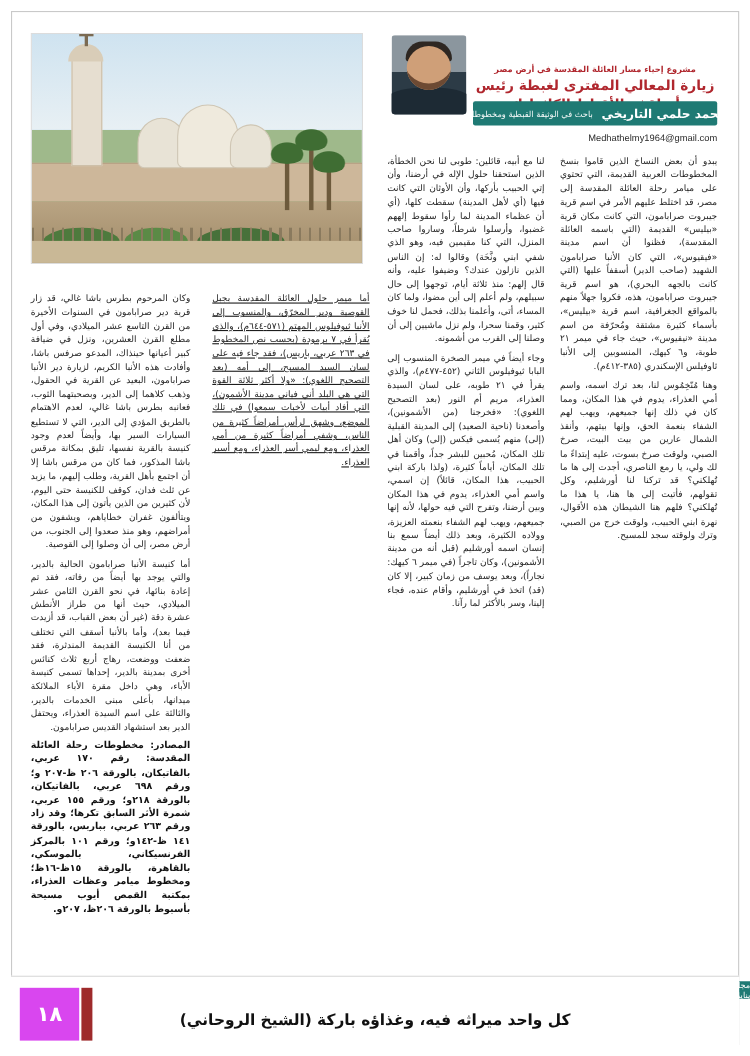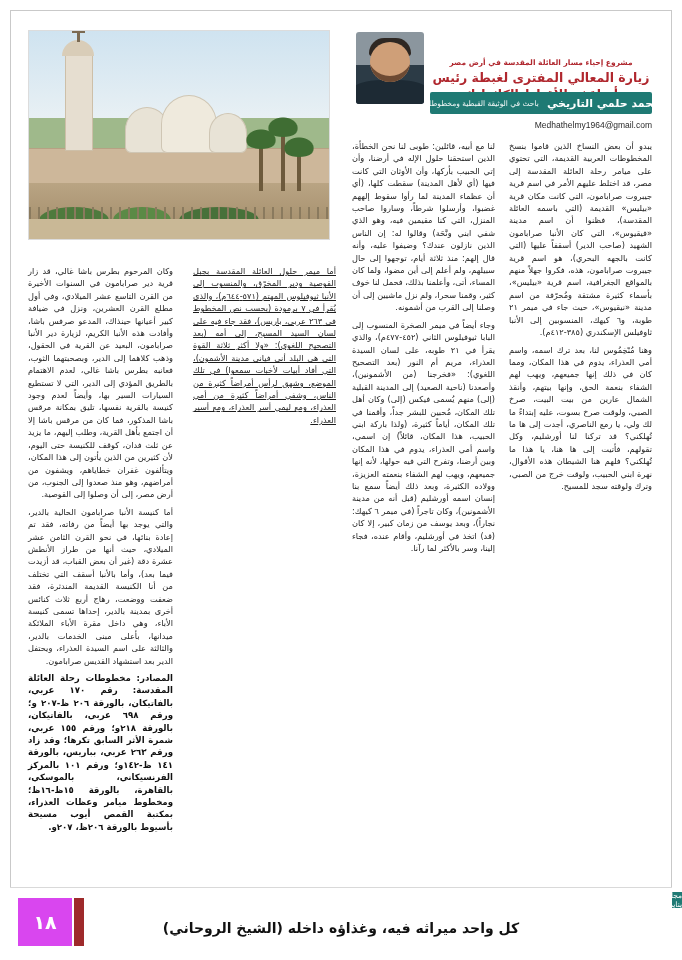--- a/index.html
+++ b/index.html
@@ -394,17 +394,17 @@
 
   <div class="col col-4">
     <p>يبدو أن بعض النساخ الذين قاموا بنسخ المخطوطات العربية القديمة، التي تحتوي على ميامر رحلة العائلة المقدسة إلى مصر، قد اختلط عليهم الأمر في اسم قرية جيبروت صرابامون، التي كانت مكان قرية «بيليس» القديمة (التي باسمه العائلة المقدسة)، فظنوا أن اسم مدينة «فيقيوس»، التي كان الأنبا صرابامون الشهيد (صاحب الدير) أسقفاً عليها (التي كانت بالجهه البحري)، هو اسم قرية جيبروت صرابامون، هذه، فكروا جهلاً منهم بالمواقع الجغرافية، اسم قرية «بيليس»، بأسماء كثيرة مشتقة ومُحرّفة من اسم مدينة «نيقيوس»، حيث جاء في ميمر ٢١ طوبة، و٦ كيهك، المنسوبين إلى الأنبا ثاوفيلس الإسكندري (٣٨٥-٤١٢م).</p>
     <p>وهنا مُنّخِمُوس لنا، بعد ترك اسمه، واسم أمي العذراء، يدوم في هذا المكان، ومما كان في ذلك إنها جميعهم، ويهب لهم الشفاء بنعمة الحق، وإنها بيتهم، وأنقذ الشمال عارين من بيت البيت، صرخ الصبي، ولوقت صرخ بسوت، عليه إبتداءً ما لك ولي، يا رمع الناصري، أجدت إلى ها ما تُهلكني؟ قد تركنا لنا أورشليم، وكل تقولهم، فأتيت إلى ها هنا، يا هذا ما تُهلكني؟ فلهم هنا الشيطان هذه الأقوال، نهرة ابني الحبيب، ولوقت خرج من الصبي، وترك ولوقته سجد للمسيح.</p>
   </div>
 
   <div class="issue-dot">مجلة الكرازة ١٥ يناير ٢٠٢١</div>
 
   <div class="footer">
     <div class="footer-band"></div>
-    <div class="footer-quote">كل واحد ميراثه فيه، وغذاؤه داخله (الشيخ الروحاني)</div>
+    <div class="footer-quote">كل واحد ميراثه فيه، وغذاؤه باركة (الشيخ الروحاني)</div>
     <div class="accent-strip"></div>
     <div class="page-num-box">١٨</div>
   </div>
 </div>
 
 </body></html>

